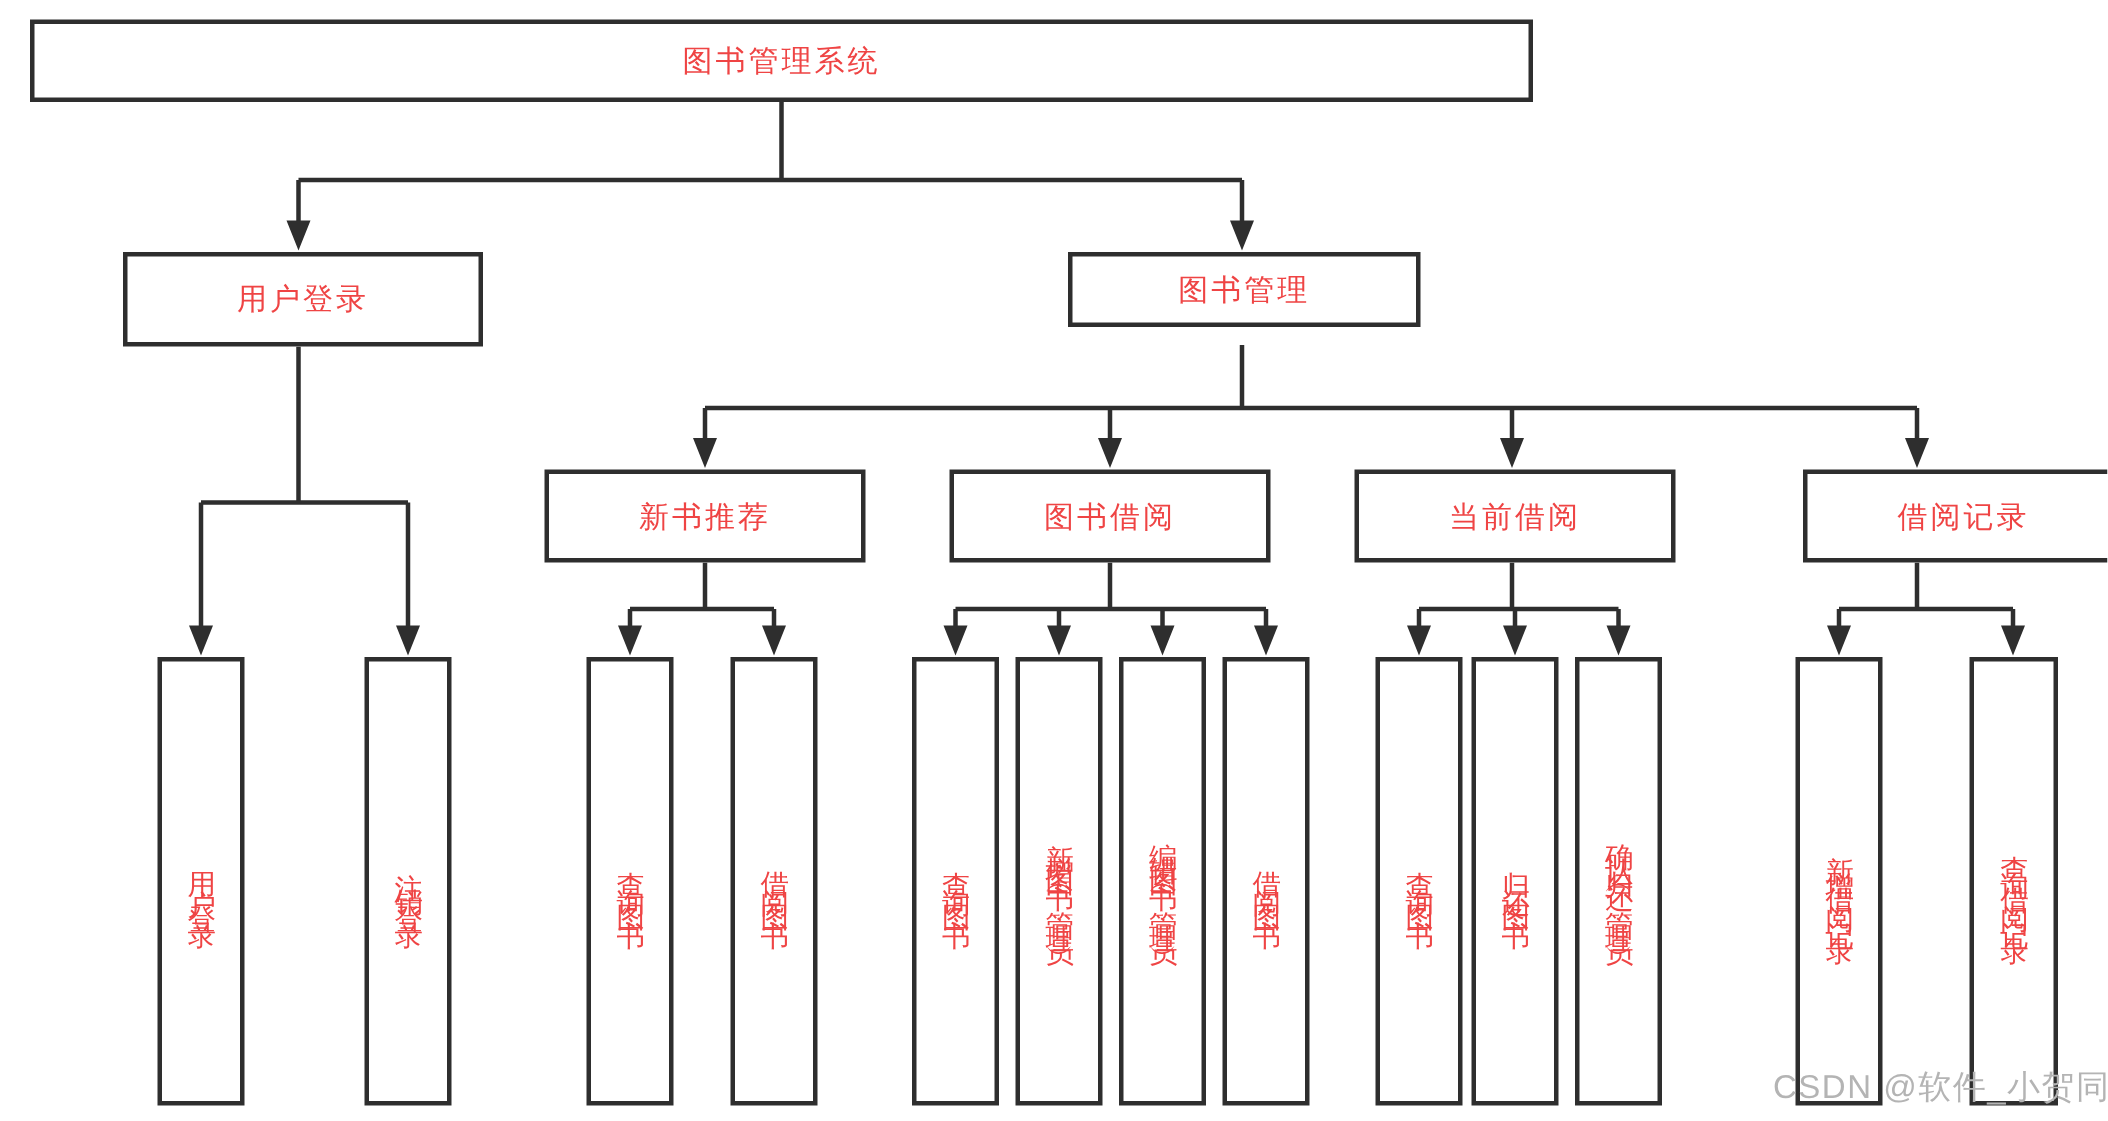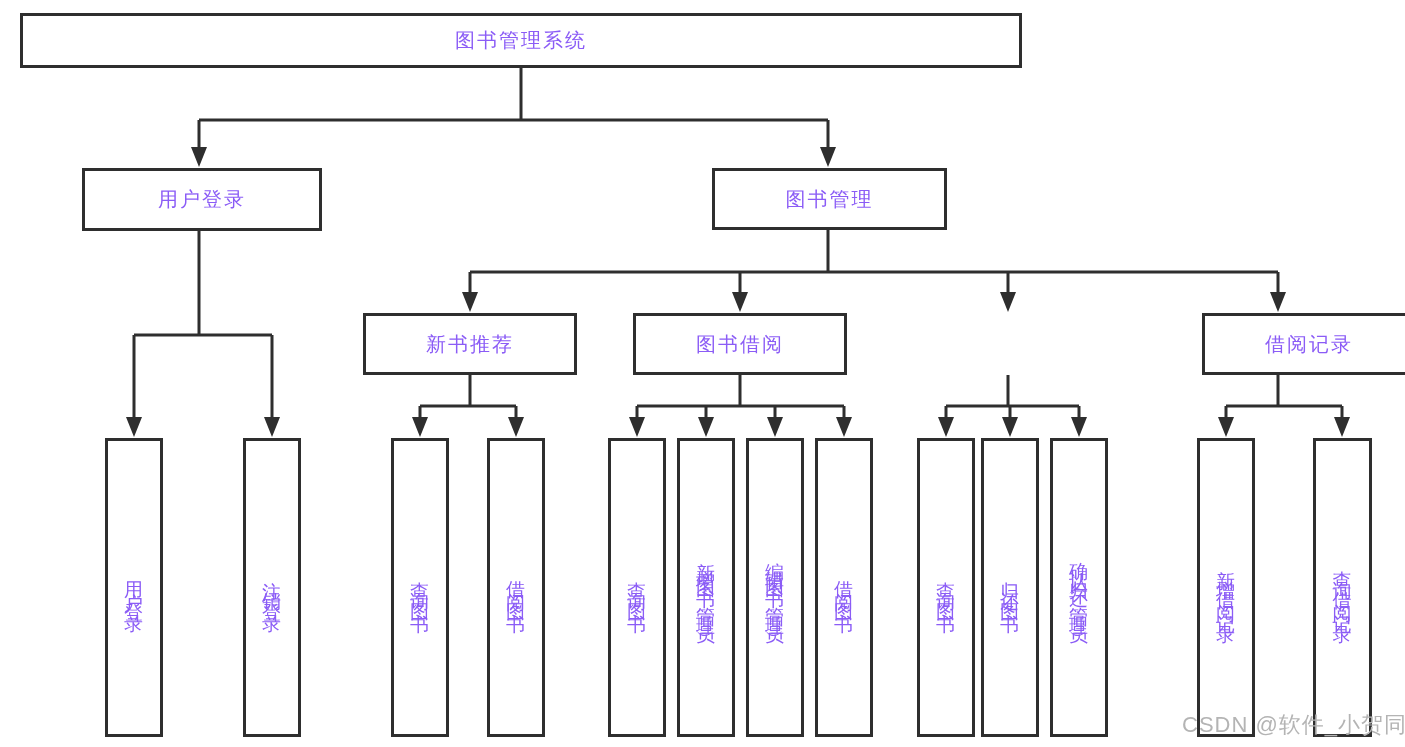--- a/index.html
+++ b/index.html
@@ -19,21 +19,21 @@
     position: absolute;
     left: 0;
     top: 0;
     pointer-events: none;
   }
   .box {
     position: absolute;
     box-sizing: border-box;
     background: #ffffff;
     border: 3px solid #2e2e2e;
-    color: #8b5cf6;
+    color: #ef4444;
     display: flex;
     align-items: center;
     justify-content: center;
     text-align: right;
   }
   .h {
     font-size: 20px;
     letter-spacing: 2px;
     white-space: nowrap;
   }
@@ -79,24 +79,25 @@
              M629 417 L645 417 L637 437 Z  M698 417 L714 417 L706 437 Z
              M767 417 L783 417 L775 437 Z  M836 417 L852 417 L844 437 Z
              M938 417 L954 417 L946 437 Z  M1002 417 L1018 417 L1010 437 Z
              M1071 417 L1087 417 L1079 437 Z
              M1218 417 L1234 417 L1226 437 Z  M1334 417 L1350 417 L1342 437 Z" fill="#2e2e2e" stroke="none"></path>
   </svg>
 
   <div class="box h" style="left:20px;top:13px;width:1002px;height:55px">图书管理系统</div>
 
   <div class="box h" style="left:82px;top:168px;width:240px;height:63px">用户登录</div>
-  <div class="box h" style="left:712px;top:168px;width:235px;height:62px">图书管理</div>
+  <div class="box h" style="left:712px;top:168px;width:235px;height:50px">图书管理</div>
 
   <div class="box h" style="left:633px;top:313px;width:214px;height:62px">图书借阅</div>
   <div class="box h" style="left:363px;top:313px;width:214px;height:62px">新书推荐</div>
+  <div class="box h" style="left:903px;top:313px;width:214px;height:62px">当前借阅</div>
   <div class="box h" style="left:1202px;top:313px;width:214px;height:62px">借阅记录</div>
 
   <div class="box v" style="left:105px;top:438px;width:58px;height:299px">用户登录</div>
   <div class="box v" style="left:243px;top:438px;width:58px;height:299px">注销登录</div>
 
   <div class="box v" style="left:391px;top:438px;width:58px;height:299px">查询图书</div>
   <div class="box v" style="left:487px;top:438px;width:58px;height:299px">借阅图书</div>
 
   <div class="box v" style="left:608px;top:438px;width:58px;height:299px">查询图书</div>
   <div class="box v long" style="left:677px;top:438px;width:58px;height:299px">新增图书（管理员）</div>

